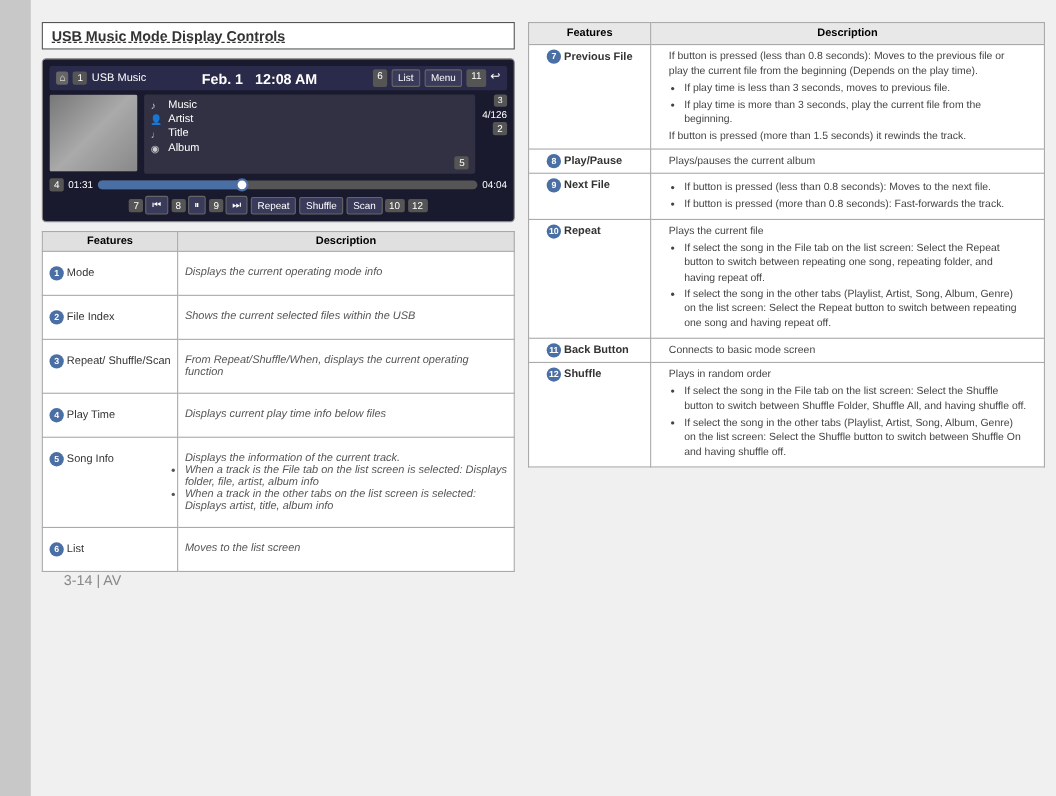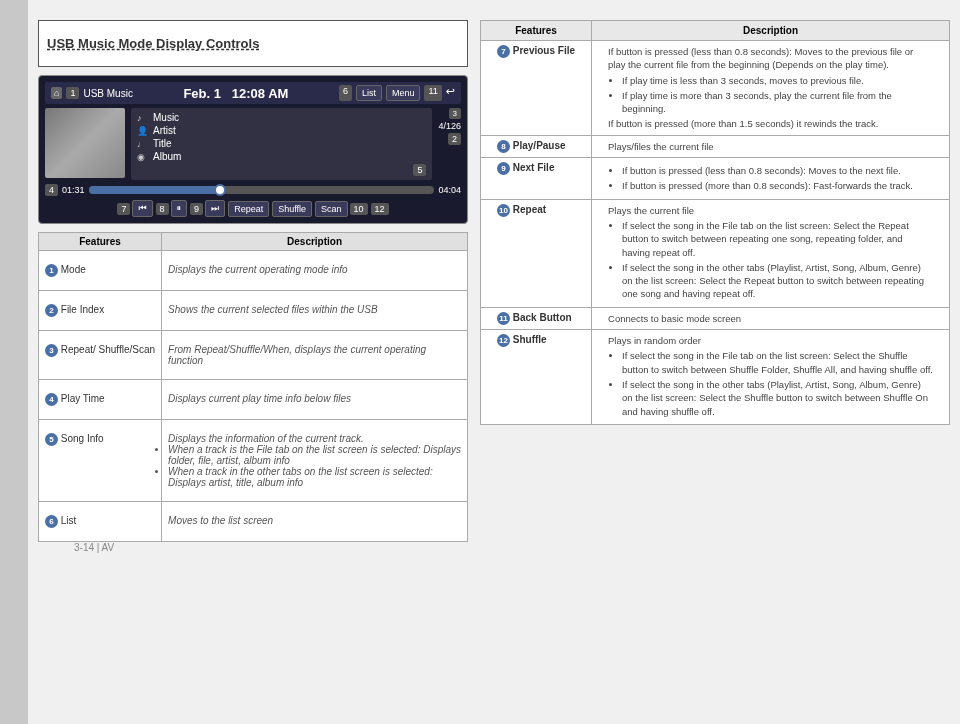--- a/index.html
+++ b/index.html
@@ -37,21 +37,21 @@
     .right-panel {
       flex: 1;
     }
 
     
     .section-title {
       font-size: 13px;
       font-weight: bold;
       color: #333;
       border: 1.5px solid #555;
-      padding: 15px 8px;
+      padding: 4px 8px;
       margin-bottom: 8px;
       background: #fff;
       text-decoration: underline;
       text-decoration-style: dashed;
     }
 
     .usb-display {
       border: 1px solid #888;
       background: #1a1a2e;
       border-radius: 4px;
@@ -298,22 +298,22 @@
       justify-content: center;
       font-size: 8px;
       color: #fff;
       font-weight: bold;
       vertical-align: middle;
     }
 
     .page-footer {
       position: absolute;
       bottom: 4px;
-      left: 36px;
-      font-size: 10px;
+      left: 20px;
+      font-size: 13px;
       color: #888;
     }
 
     .home-icon {
       display: inline-block;
       background: #666;
       color: #fff;
       padding: 1px 3px;
       border-radius: 2px;
       font-size: 9px;
@@ -480,21 +480,21 @@
               <ul>
                 <li>If play time is less than 3 seconds, moves to previous file.</li>
                 <li>If play time is more than 3 seconds, play the current file from the beginning.</li>
               </ul>
               <div>If button is pressed (more than 1.5 seconds) it rewinds the track.</div>
             </td>
           </tr>
           <tr>
             <td class="feat-col"><span class="inline-badge">8</span> Play/Pause</td>
             <td class="desc-col">
-              <div>Plays/files the current file</div>
+              <div>Plays/pauses the current album</div>
             </td>
           </tr>
           <tr>
             <td class="feat-col"><span class="inline-badge">9</span> Next File</td>
             <td class="desc-col">
               <ul>
                 <li>If button is pressed (less than 0.8 seconds): Moves to the next file.</li>
                 <li>If button is pressed (more than 0.8 seconds): Fast-forwards the track.</li>
               </ul>
             </td>

